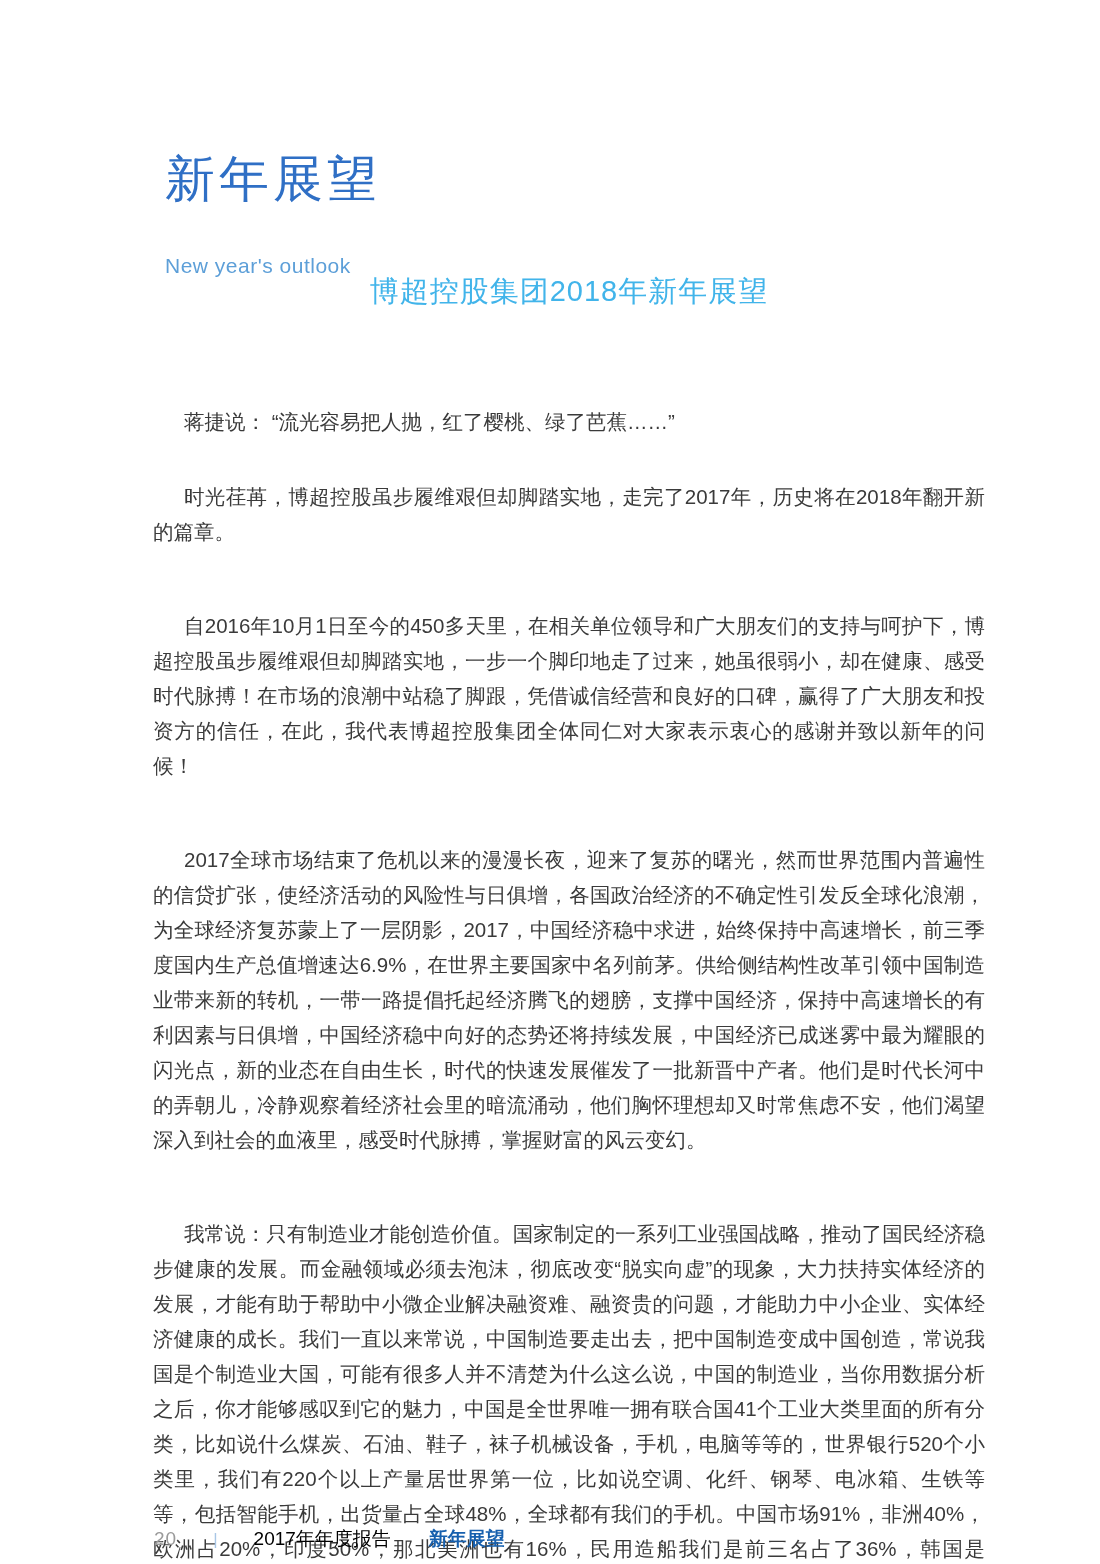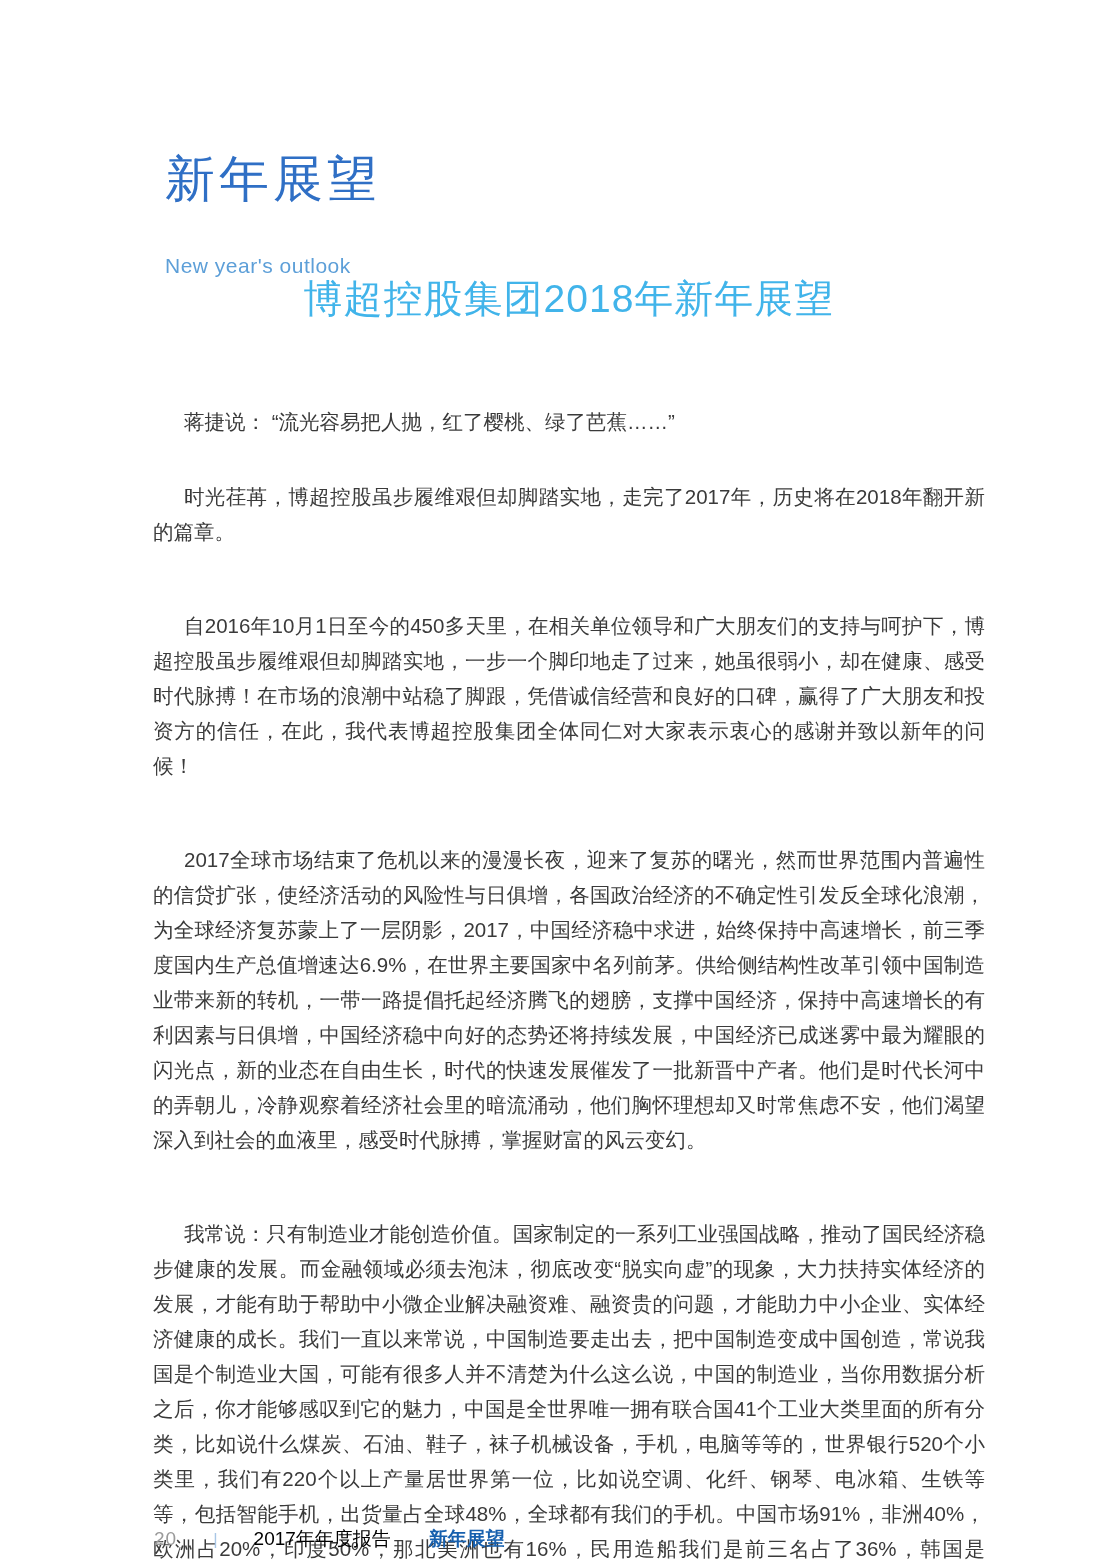--- a/index.html
+++ b/index.html
@@ -31,21 +31,21 @@
     color: #5d9fd8;
     margin-top: 23px;
     letter-spacing: 0.5px;
   }
   .article-title {
     position: absolute;
     left: 105px;
     top: 236px;
     width: 880px;
     text-align: center;
-    font-size: 39px;
+    font-size: 29px;
     font-weight: 300;
     color: #41b4ea;
     letter-spacing: 1px;
   }
   .content {
     position: absolute;
     left: 105px;
     top: 340px;
     width: 880px;
     color: #3a3a3a;

